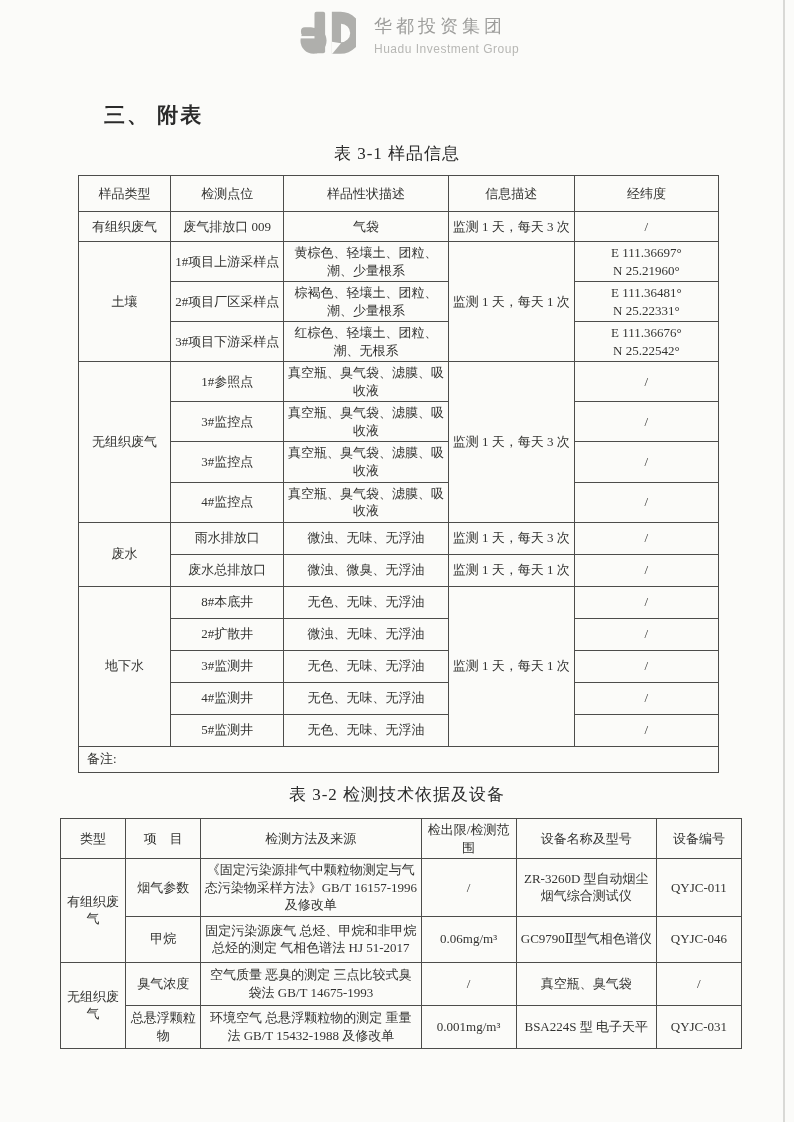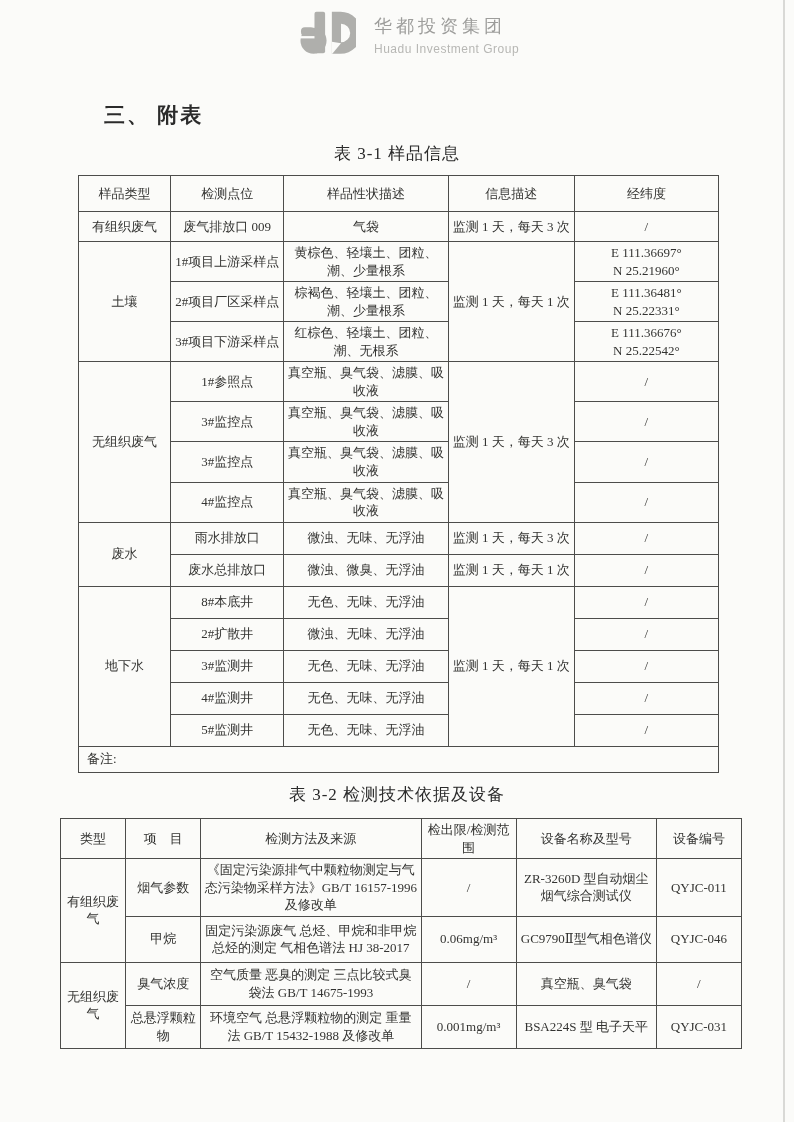--- a/index.html
+++ b/index.html
@@ -267,21 +267,21 @@
     <tr style="height:57px">
       <td rowspan="2">有组织废气</td>
       <td>烟气参数</td>
       <td>《固定污染源排气中颗粒物测定与气态污染物采样方法》GB/T 16157-1996 及修改单</td>
       <td>/</td>
       <td>ZR-3260D 型自动烟尘烟气综合测试仪</td>
       <td>QYJC-011</td>
     </tr>
     <tr style="height:46px">
       <td>甲烷</td>
-      <td>固定污染源废气 总烃、甲烷和非甲烷总烃的测定 气相色谱法 HJ 38-2017</td>
+      <td>固定污染源废气 总烃、甲烷和非甲烷总烃的测定 气相色谱法 HJ 51-2017</td>
       <td>0.06mg/m³</td>
       <td>GC9790Ⅱ型气相色谱仪</td>
       <td>QYJC-046</td>
     </tr>
     <tr style="height:43px">
       <td rowspan="2">无组织废气</td>
       <td>臭气浓度</td>
       <td>空气质量 恶臭的测定 三点比较式臭袋法 GB/T 14675-1993</td>
       <td>/</td>
       <td>真空瓶、臭气袋</td>

